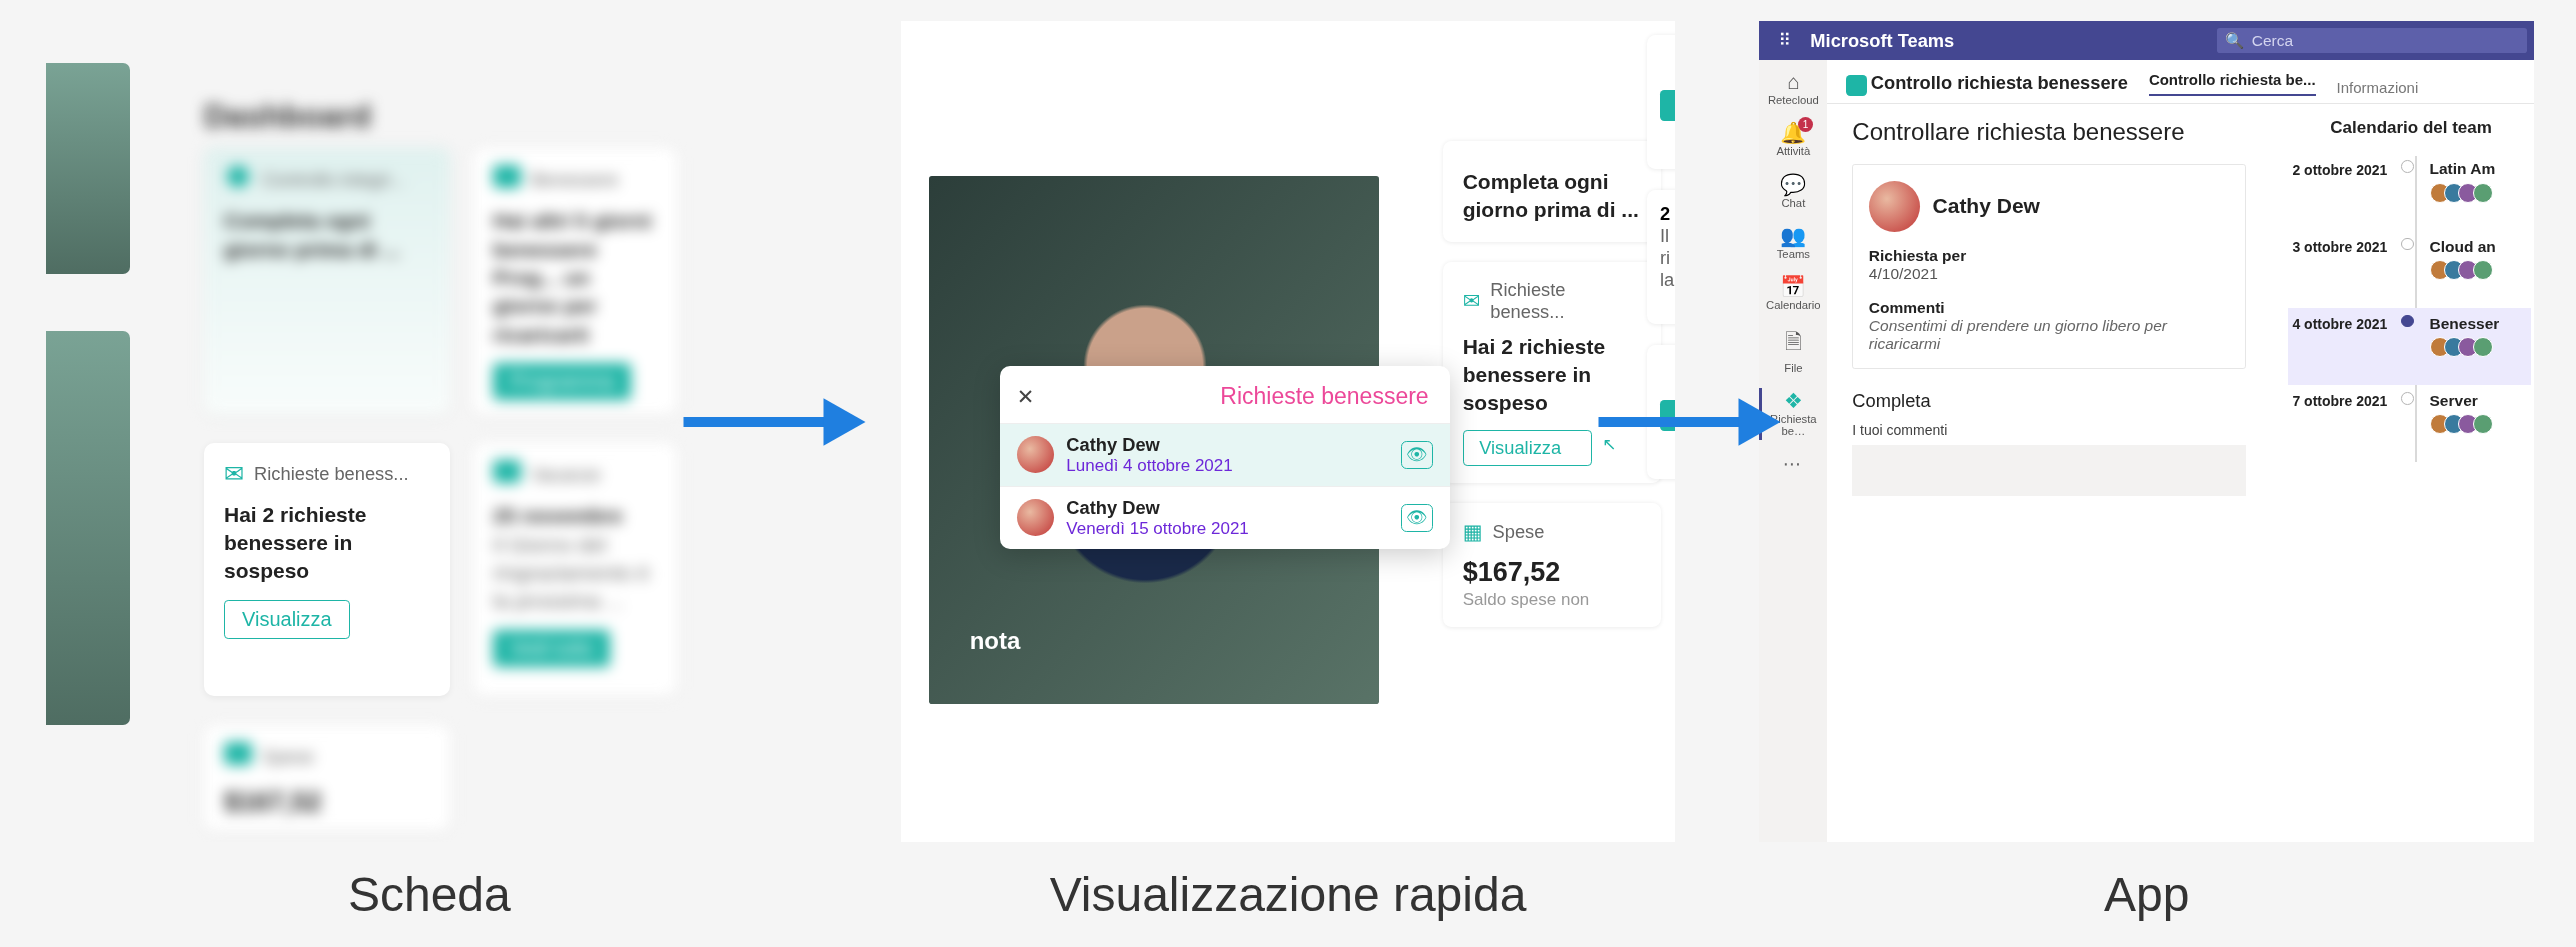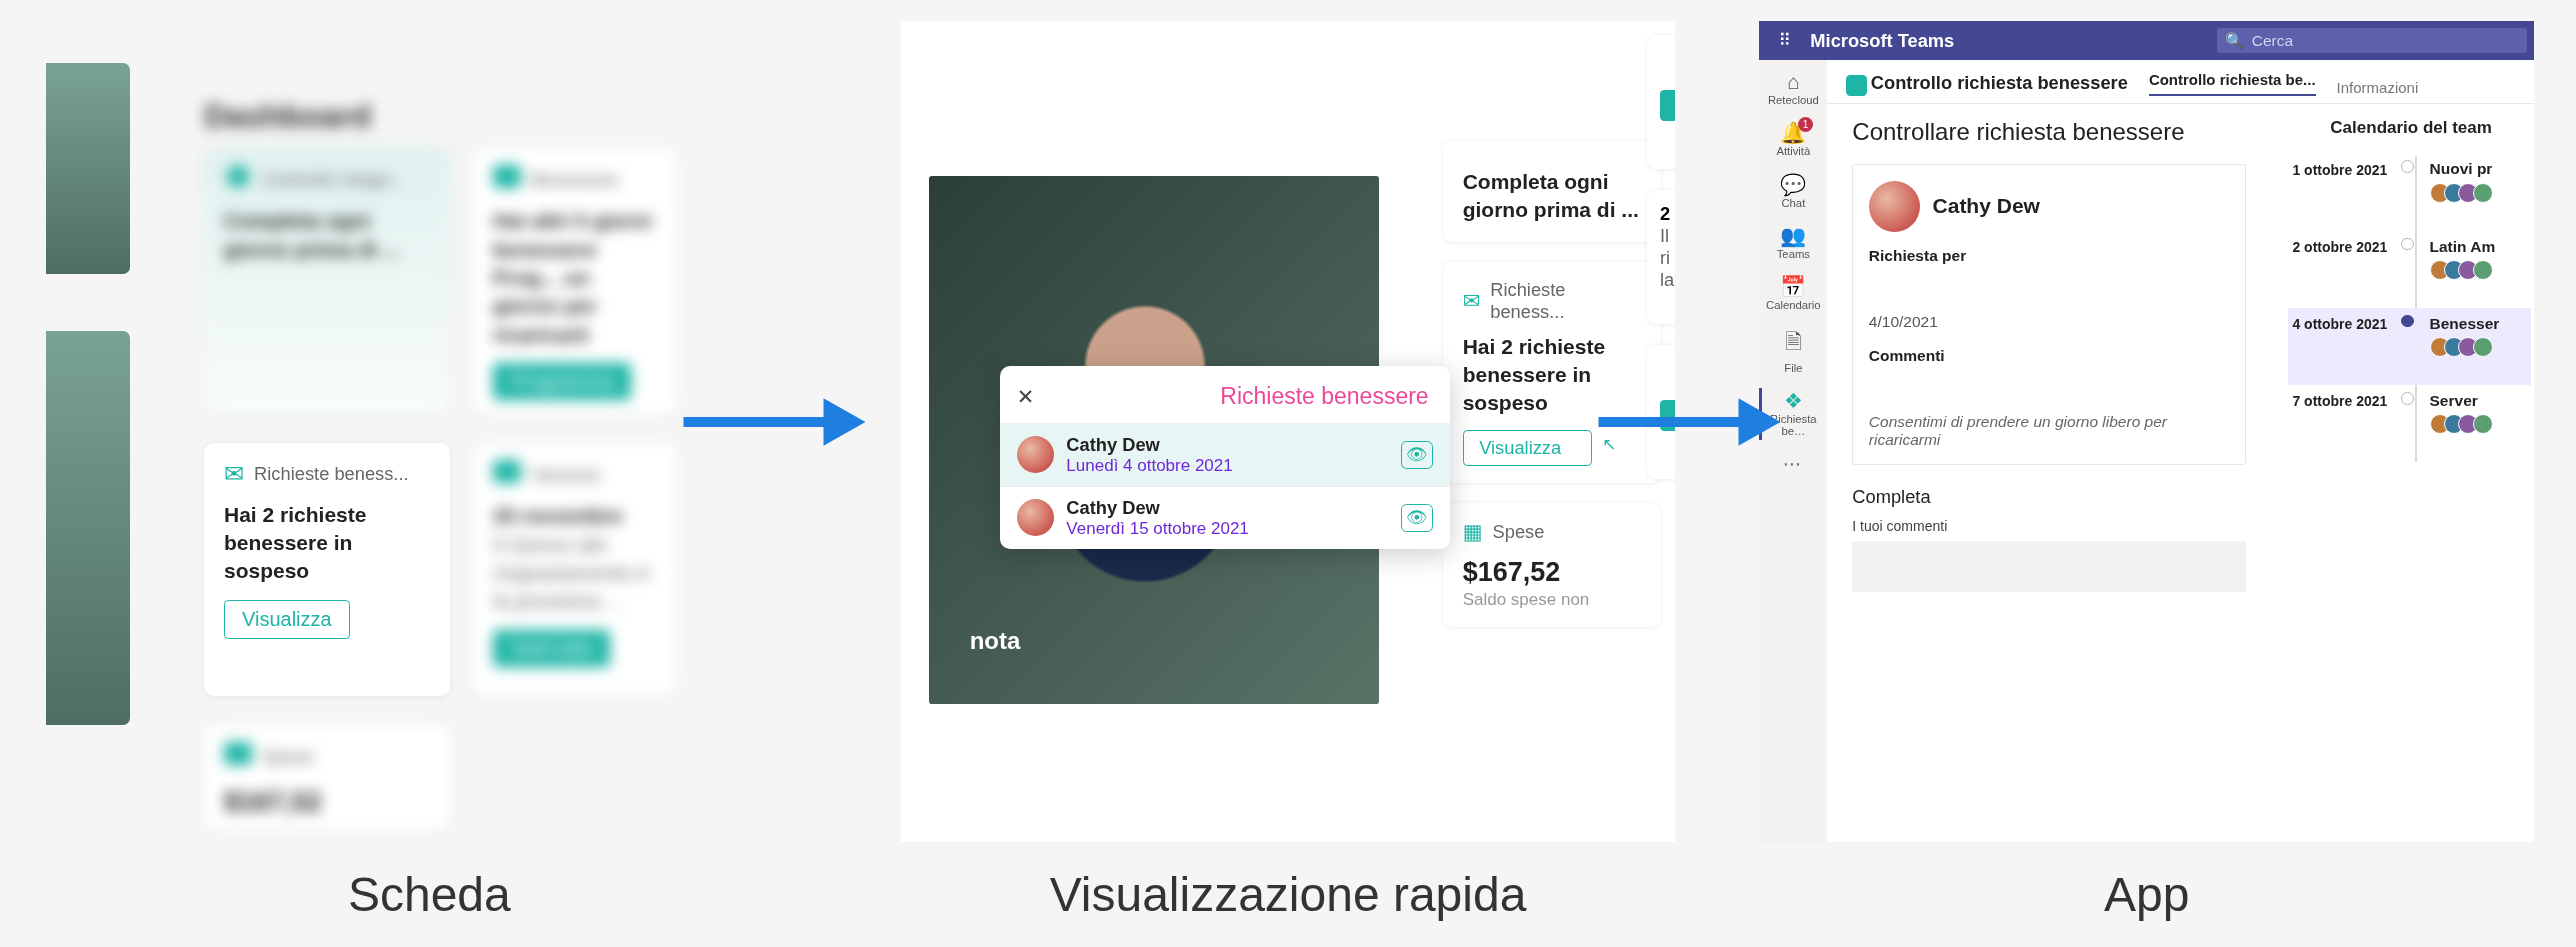--- a/index.html
+++ b/index.html
@@ -81,21 +81,21 @@
   .p3-tabs .tab{ font-size:15px; color:#777;}
   .p3-tabs .tab.sel{ color:#222; border-bottom:2.1px solid #444791; padding-bottom:5.6px; font-weight:600;}
   .p3-content{ flex:1; display:flex; padding: 8.4px 2.8px 0 25px; overflow:hidden;}
   .p3-left{ width:394px; }
   .p3-title{ font-size:24px; margin: 5.6px 0 18.3px 0;}
   .req-card{ border:0.7px solid #e6e6e6; border-radius:2.8px; padding:15.5px; }
   .req-head{ display:flex; align-items:center; gap:12.7px;}
   .req-ava{ width:51px; height:51px; border-radius:50%; background: radial-gradient(circle at 35% 35%, #e9b9a1, #c03434);}
   .req-name{ font-size:21px; font-weight:700;}
   .req-lbl{ font-size:15.5px; font-weight:700; margin-top:15.5px;}
-  .req-val{ font-size:15.5px; color:#555;margin-top:48px;}
+  .req-val{ font-size:15.5px; color:#555;}
   .req-ital{ font-style:italic; color:#666;}
   .ctl-h{ font-size:18.3px; margin: 21px 0 10px 0;}
   .ctl-sub{ font-size:14px; color:#404040; margin-bottom:7px;}
   .ctl-box{ height:51px; background:#f3f2f1;}
   .p3-right{ flex:1; padding-left:42px; position:relative;}
   .cal-h{ font-size:17px; margin: 5.6px 0 15.5px 42px; font-weight: bold;}
   .tl{ position:relative; margin-left:0;}
   .tl-line{ position:absolute; left:127px; top:2.8px; bottom:0; width:1.4px; background:#d9d9d9;}
   .tl-row{ position:relative; padding: 7px 0 28px 0; display:flex; align-items:flex-start;}
   .tl-date{ width:113px; text-align:right; font-size:14px; font-weight:600; padding-right:14px; padding-top:1.4px;}
@@ -308,37 +308,37 @@
                 <div class="ctl-h">Completa</div>
                 <div class="ctl-sub">I tuoi commenti</div>
                 <div class="ctl-box"></div>
               </div>
               <div class="p3-right">
                 <div class="cal-h">Calendario del team</div>
                 <div class="tl">
                   <div class="tl-line"></div>
                   <div id="tl-rows">
                       <div class="tl-row">
-                        <div class="tl-date">1 ottobre 2021</div>
+                        <div class="tl-date">2 ottobre 2021</div>
                         <div class="tl-node"></div>
                         <div>
-                          <div class="tl-evt">Nuovi pr</div>
+                          <div class="tl-evt">Latin Am</div>
                           <div class="tl-avs">
                             <span style="background:#c07b3b"></span>
                             <span style="background:#397a9e"></span>
                             <span style="background:#8a5a9e"></span>
                             <span style="background:#5a9e72"></span>
                           </div>
                         </div>
                       </div>
                       <div class="tl-row">
-                        <div class="tl-date">2 ottobre 2021</div>
+                        <div class="tl-date">3 ottobre 2021</div>
                         <div class="tl-node"></div>
                         <div>
-                          <div class="tl-evt">Latin Am</div>
+                          <div class="tl-evt">Cloud an</div>
                           <div class="tl-avs">
                             <span style="background:#c07b3b"></span>
                             <span style="background:#397a9e"></span>
                             <span style="background:#8a5a9e"></span>
                             <span style="background:#5a9e72"></span>
                           </div>
                         </div>
                       </div>
                       <div class="tl-row highlight">
                         <div class="tl-date">4 ottobre 2021</div>

